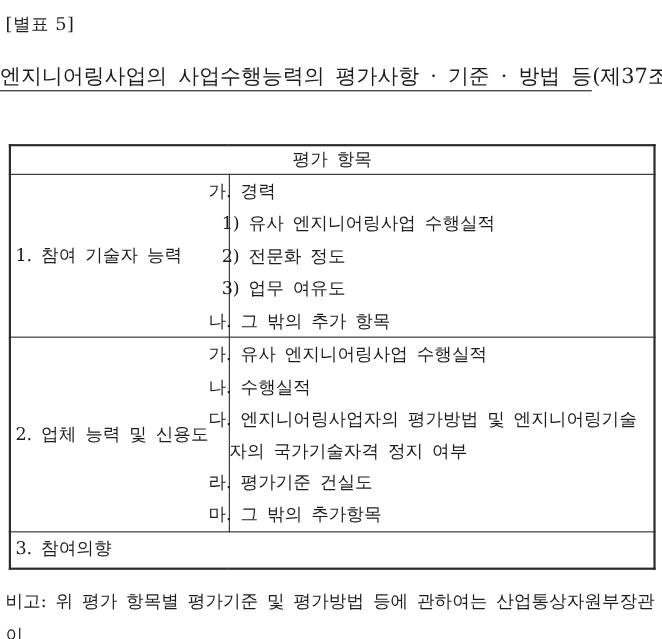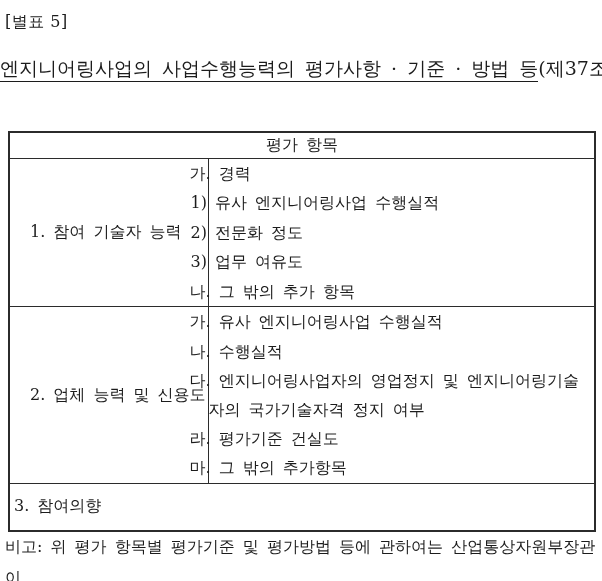--- a/index.html
+++ b/index.html
@@ -55,35 +55,35 @@
     color: var(--text);
   }
   table.eval-table { border: 2px solid var(--border); }
   td.header-cell {
     height: 26px;
     text-align: center;
     border-bottom: 2px solid var(--border);
   }
   col.left-col { width: 199px; }
   td.category-cell {
-    padding-left: 20px;
+    padding-left: 4px;
     vertical-align: middle;
     margin-top: 12px;
   }
   td.items-cell { padding: 0; vertical-align: middle; }
   tr.row-1 { height: 148px; }
   tr.row-2 { height: 175px; }
-  tr.row-3 { height: 48px; }
+  tr.row-3 { height: 34px; }
   .row-1 .item { line-height: 29.6px; }
   .row-2 .item { line-height: 29.2px; }
   .item {
     text-indent: -19px;
     white-space: nowrap;
   }
-  .item.sub { margin-left: 1px; }
+  .item.sub { margin-left: 12px; }
   .item.cont { text-indent: 0; }
   td.fullrow-cell { padding-left: 4px; }
   .note {
     position: absolute;
     left: 5px; top: 531px;
     width: 594px;
     font-size: 16px;
     line-height: 31px;
     word-spacing: 3px;
   }
@@ -116,21 +116,21 @@
           <div class="item sub">3) 업무 여유도</div>
           <div class="item">나. 그 밖의 추가 항목</div>
         </td>
       </tr>
 
       <tr class="row-2">
         <td class="category-cell">2. 업체 능력 및 신용도</td>
         <td class="items-cell">
           <div class="item">가. 유사 엔지니어링사업 수행실적</div>
           <div class="item">나. 수행실적</div>
-          <div class="item">다. 엔지니어링사업자의 영업정지 및 엔지니어링기술</div>
+          <div class="item">다. 엔지니어링사업자의 평가방법 및 엔지니어링기술</div>
           <div class="item cont">자의 국가기술자격 정지 여부</div>
           <div class="item">라. 평가기준 건실도</div>
           <div class="item">마. 그 밖의 추가항목</div>
         </td>
       </tr>
 
       <tr class="row-3">
         <td class="fullrow-cell" colspan="2">3. 참여의향</td>
       </tr>
     </tbody>

